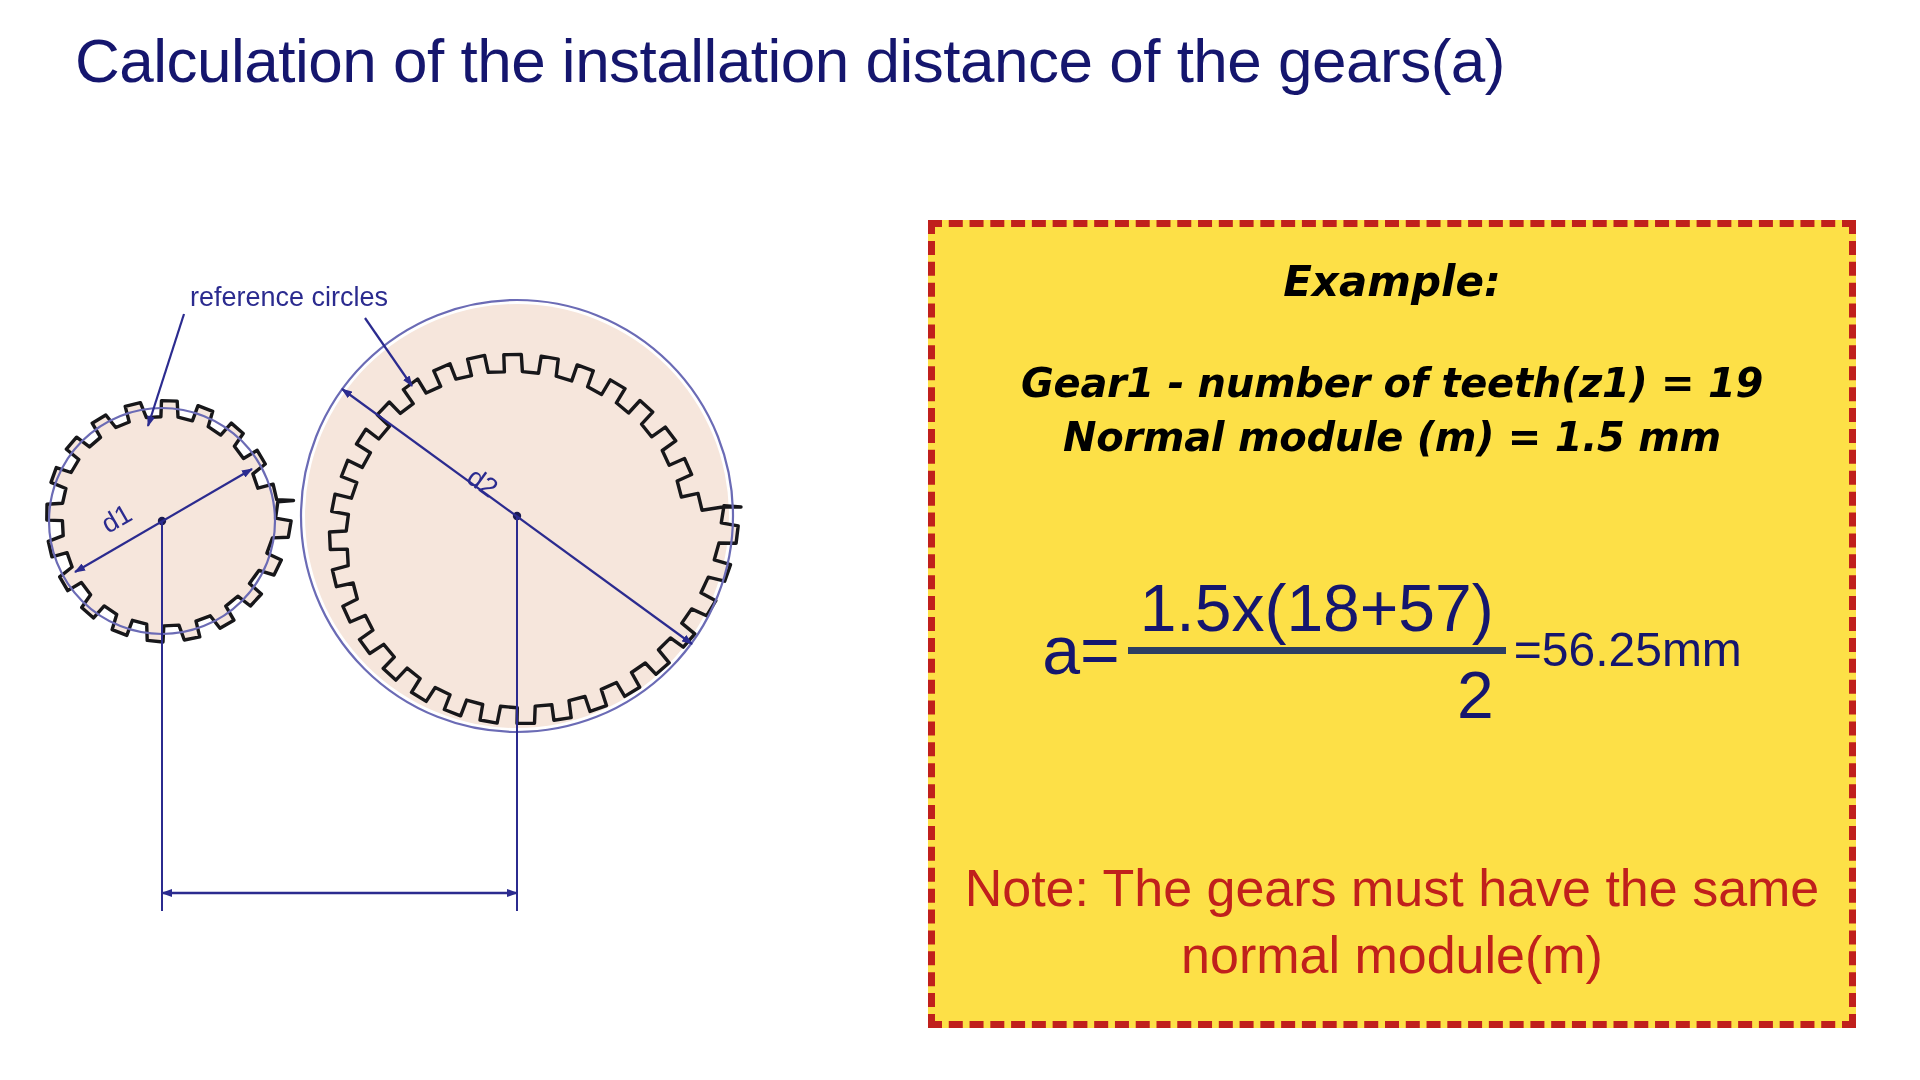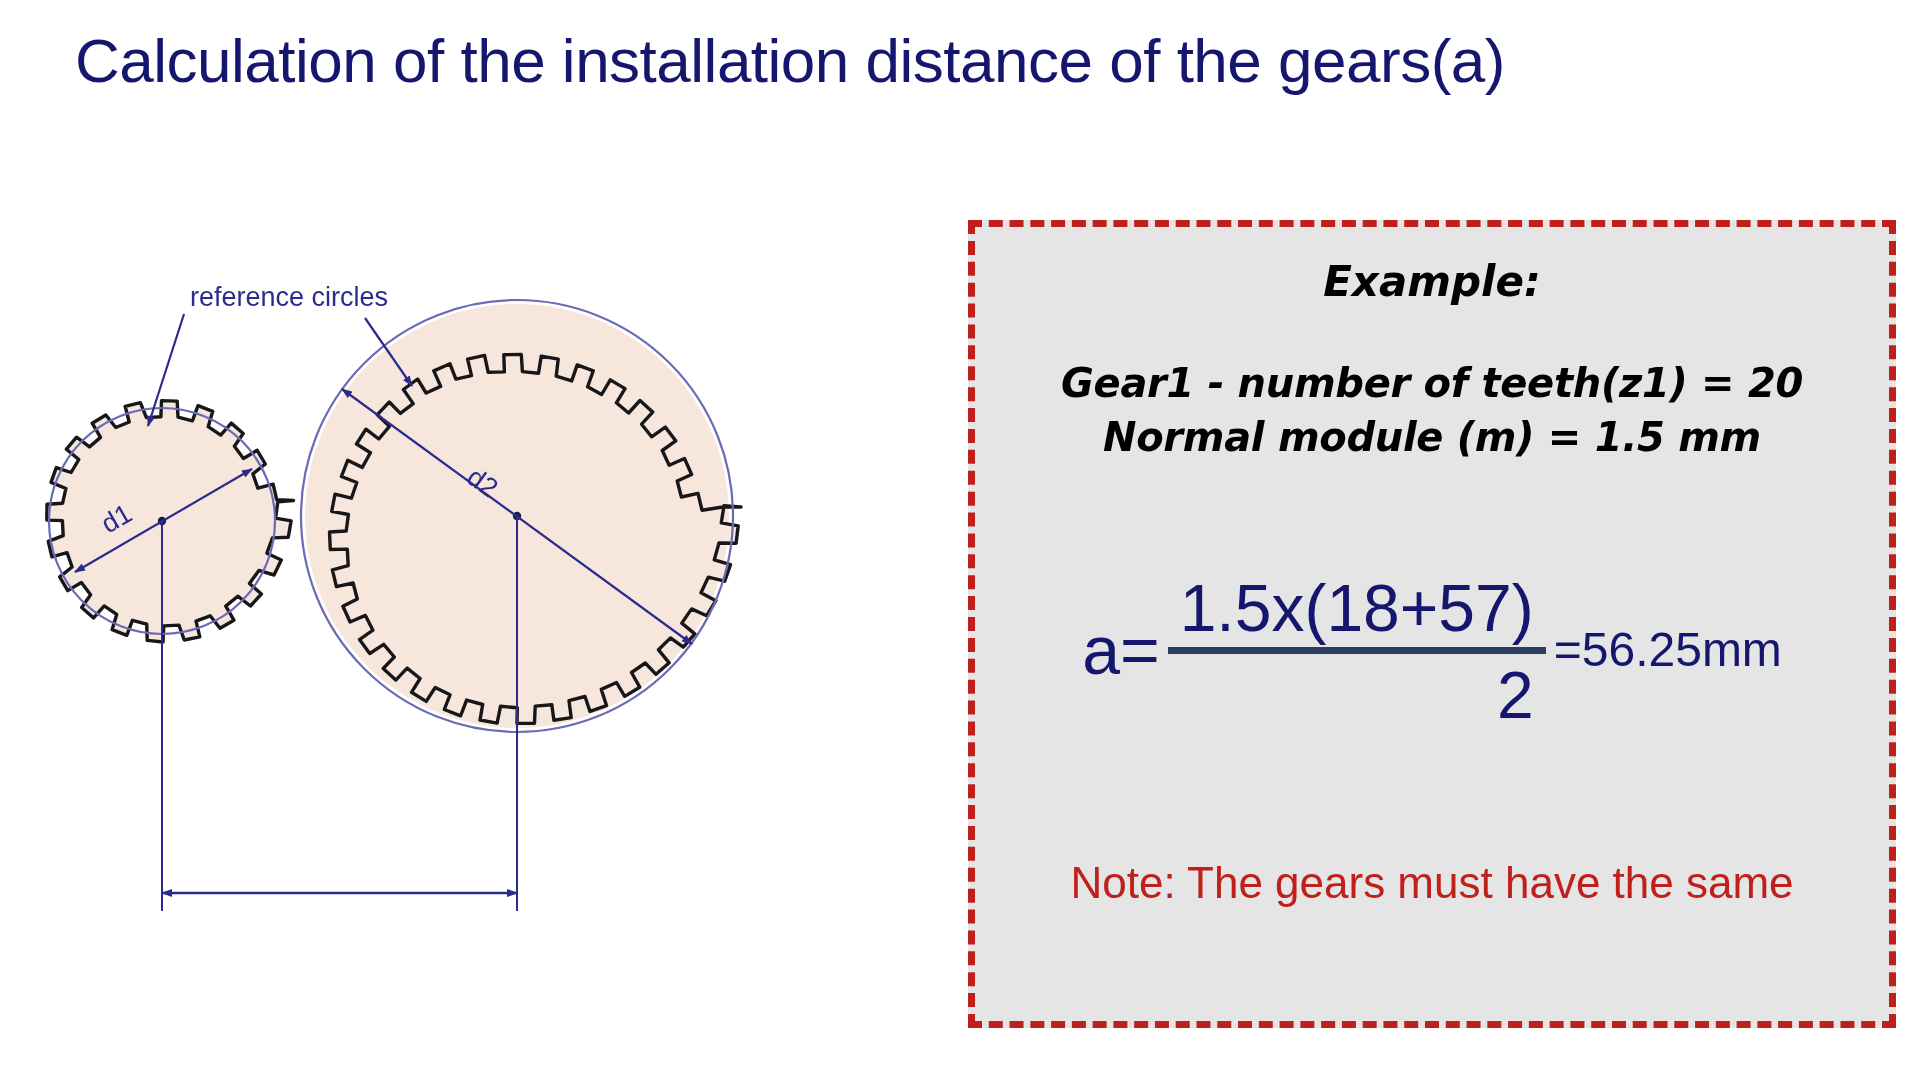--- a/index.html
+++ b/index.html
@@ -38,26 +38,26 @@
     left: 20px;
     top: 266px;
     width: 880px;
     height: 760px;
   }
   #diagram svg { display: block; width: 880px; height: 760px; }
 
   
   #example-box {
     position: absolute;
-    left: 968px;
+    left: 928px;
     top: 220px;
     width: 928px;
     height: 808px;
     border: 7px dashed #c0201c;
-    background: #e5e5e5;
+    background: #fde047;
   }
   #example-heading {
     position: absolute;
     left: 0;
     top: 30px;
     width: 100%;
     text-align: center;
     font-family: "DejaVu Sans", sans-serif;
     font-style: italic;
     font-weight: 700;
@@ -115,21 +115,21 @@
     padding-bottom: 4px;
   }
 
   #note {
     position: absolute;
     left: 0;
     top: 628px;
     width: 100%;
     text-align: center;
     color: #c0201c;
-    font-size: 44px;
+    font-size: 52px;
     line-height: 1.28;
     font-family: "Liberation Sans", sans-serif;
   }
   #note div { white-space: nowrap; }
 </style>
 </head>
 <body>
 
 <div id="page">
 
@@ -230,33 +230,34 @@
       <text x="445" y="215" fill="#2b2b8f" font-family="Liberation Sans, sans-serif" font-size="27" transform="rotate(36 445 215)">d2</text>
     </svg>
 
   </div>
 
   <div id="example-box">
 
     <div id="example-heading">Example:</div>
 
     <div id="given-list">
-      <div>Gear1 - number of teeth(z1) = 20</div>
+      <div>Gear1 - number of teeth(z1) = 19</div>
       <div>Normal module (m) = 1.5 mm</div>
     </div>
 
     <div id="calc-row">
       <span class="lhs">a=</span>
       <span class="bigfrac">
         <span class="num">1.5x(18+57)</span>
         <span class="bar"></span>
         <span class="den">2</span>
       </span>
       <span class="rhs">=56.25mm</span>
     </div>
 
     <div id="note">
       <div>Note: The gears must have the same</div>
+      <div>normal module(m)</div>
     </div>
 
   </div>
 
 </div>
 
 </body></html>

